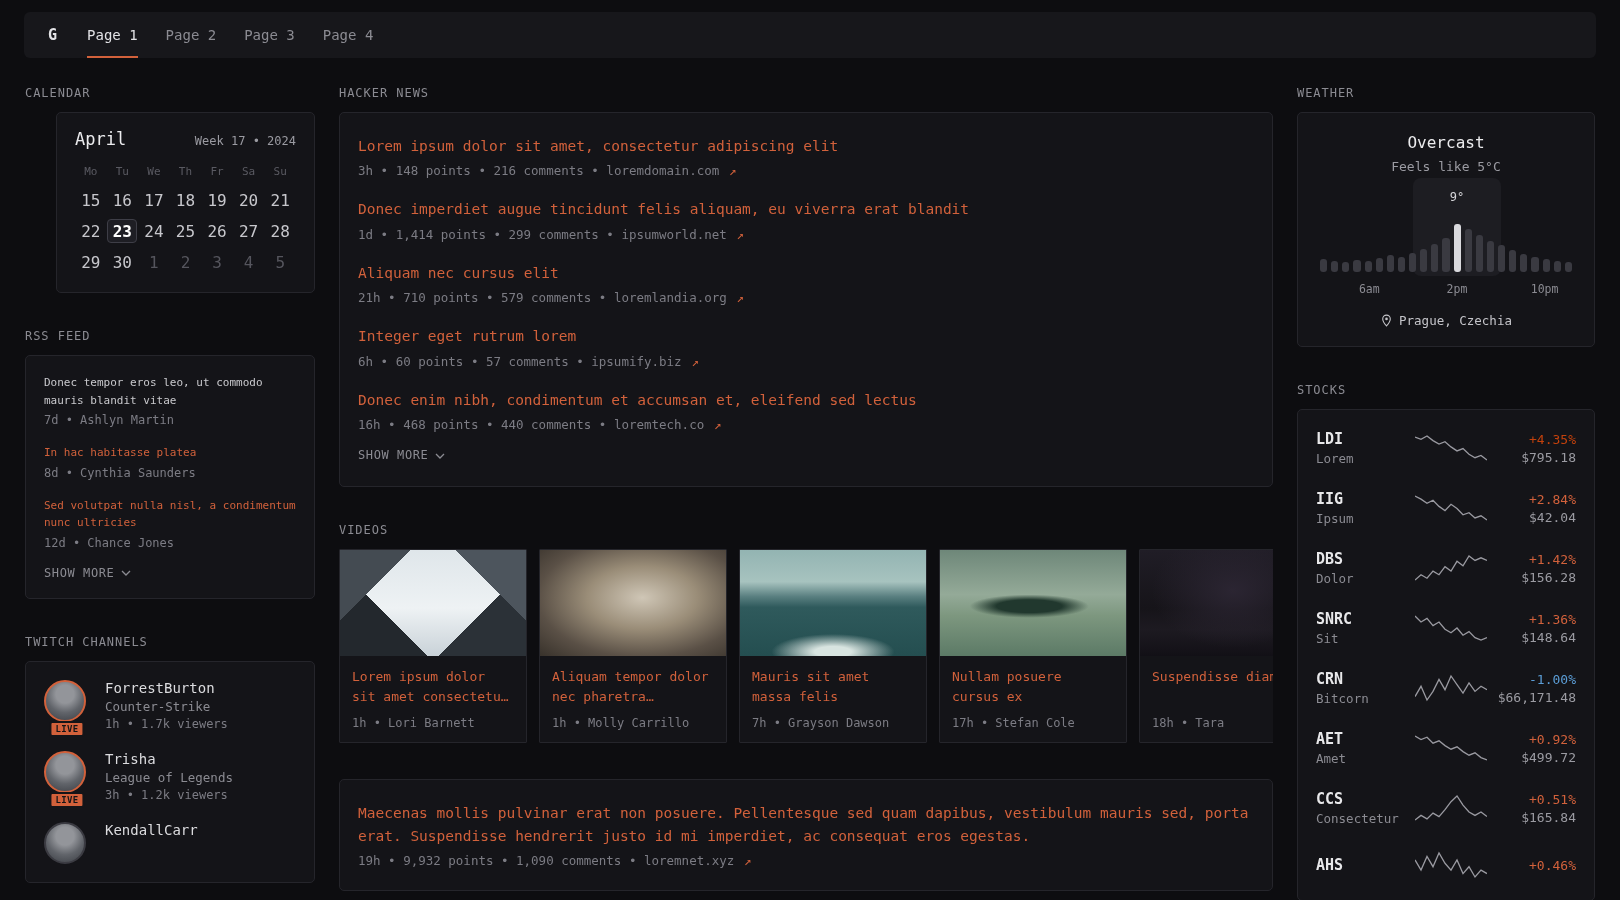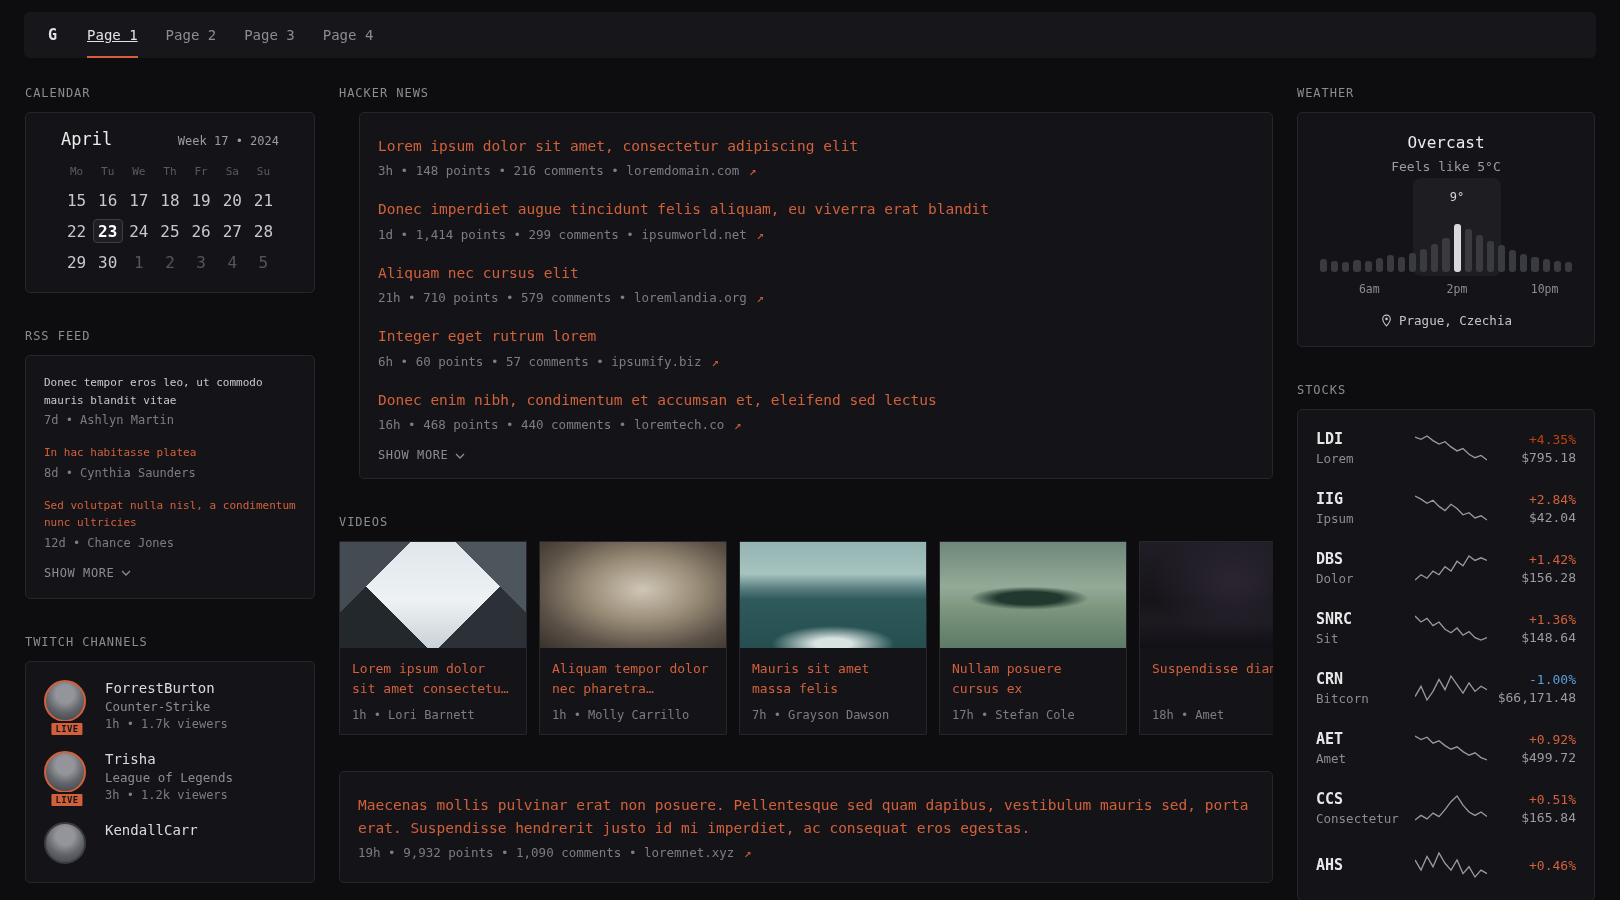--- a/index.html
+++ b/index.html
@@ -36,39 +36,39 @@
   .logo{align-self:center;font-size:15px;font-weight:bold;color:#e4e4e7;margin-right:30px;}
   .tabs{display:flex;align-items:stretch;height:100%;}
   .tab{
     display:flex;align-items:center;
     margin-right:28px;
     font-size:14px;color:var(--dim);
     border-bottom:2px solid transparent;
     padding-top:2px;
     cursor:pointer;
   }
-  .tab.active{color:#e2e2e5;border-bottom-color:var(--accent);text-decoration:underline;}
+  .tab.active{color:#e2e2e5;border-bottom-color:var(--accent);}
   
   .content{display:flex;gap:24px;padding:28px 25px 0;}
   .col-left{width:290px;flex:none;}
   .col-center{flex:1;min-width:0;}
   .col-right{width:298px;flex:none;}
   .widget{margin-bottom:36px;}
   .widget-title{
     font-size:12px;font-weight:normal;
     letter-spacing:.08em;color:var(--dim);
     margin-bottom:12px;
   }
   .card{
     background:var(--card);
     border:1px solid var(--border);
     border-radius:5px;
   }
   
-  .cal-card{padding:16px 35px 18px;}
+  .cal-card{padding:16px 18px 18px;margin-left:31px;}
   .cal-header{display:flex;justify-content:space-between;align-items:baseline;margin-bottom:14px;}
   .cal-month{font-size:17px;color:#ececee;}
   .cal-week{font-size:12px;color:#9b9ba2;}
   .cal-grid{display:grid;grid-template-columns:repeat(7,1fr);row-gap:7px;}
   .cal-cell{display:flex;justify-content:center;}
   .cal-dayname{font-size:11px;color:var(--faint);height:18px;line-height:18px;}
   .d-box{width:30px;height:24px;line-height:24px;text-align:center;font-size:16px;color:#c7c7cc;border-radius:4px;border:1px solid transparent;}
   .d-box.muted{color:#55555d;}
   .d-box.selected{background:#1e1e24;border-color:#3e3e47;color:#ffffff;font-weight:bold;}
   
@@ -82,21 +82,21 @@
   .item-meta.big{font-size:12.5px;margin-top:6px;}
   .domain{color:var(--dim2);cursor:pointer;}
   .arrow{color:var(--accent);margin-left:2px;}
   .show-more{
     display:flex;align-items:center;gap:7px;
     margin-top:16px;
     font-size:12px;letter-spacing:.05em;color:var(--dim);
     cursor:pointer;
   }
   .show-more svg{margin-top:1px;}
-  .hn-card{padding:22px 18px 16px;margin-left:20px;}
+  .hn-card{padding:22px 18px 24px;}
   .hn-item{margin-bottom:20px;}
   .reddit-card{padding:22px 18px 22px;}
   
   .twitch-card{padding:18px;}
   .tw-row{display:flex;gap:15px;margin-bottom:20px;cursor:pointer;}
   .tw-row:last-of-type{margin-bottom:0;}
   .avatar-wrap{position:relative;width:46px;flex:none;}
   .avatar{
     width:42px;height:42px;border-radius:50%;
     border:2px solid var(--accent);
@@ -388,21 +388,21 @@
             <div class="thumb thumb-canoe"></div>
             <div class="video-body">
               <div class="video-title">Nullam posuere cursus ex</div>
               <div class="video-meta">17h • Stefan Cole</div>
             </div>
           </div>
           <div class="video-card">
             <div class="thumb thumb-fog"></div>
             <div class="video-body">
               <div class="video-title">Suspendisse diam</div>
-              <div class="video-meta">18h • Amet</div>
+              <div class="video-meta">18h • Tara</div>
             </div>
           </div>
         </div>
     </section>
 
     <section class="widget">
       <div class="card reddit-card">
         <div id="reddit-list">
             <div class="feed-item">
               <div class="item-title big">Maecenas mollis pulvinar erat non posuere. Pellentesque sed quam dapibus, vestibulum mauris sed, porta erat. Suspendisse hendrerit justo id mi imperdiet, ac consequat eros egestas.</div>

